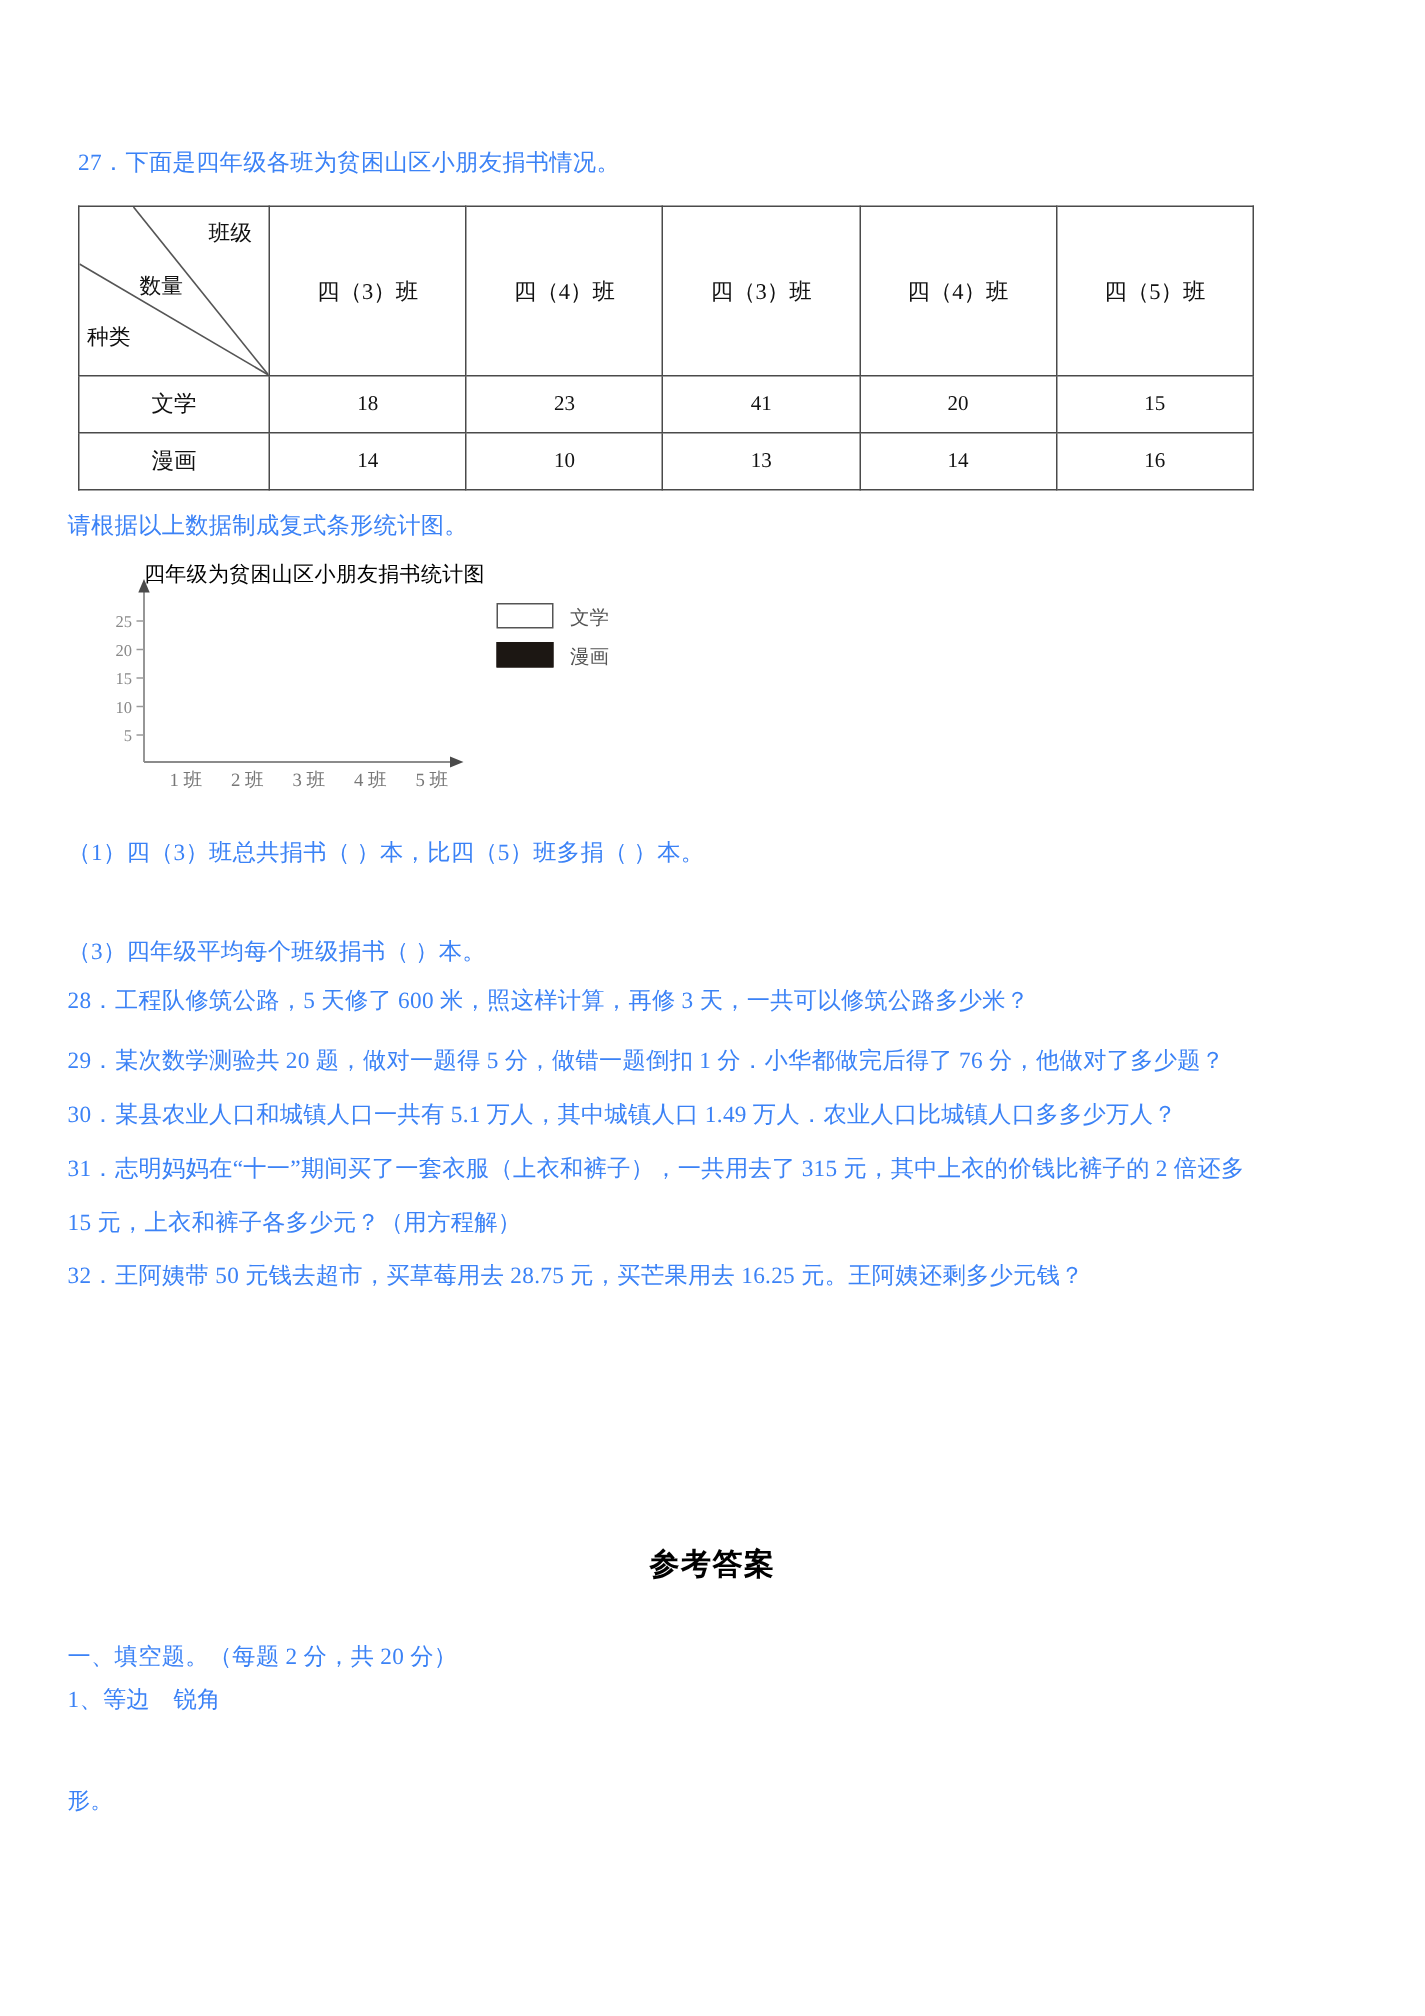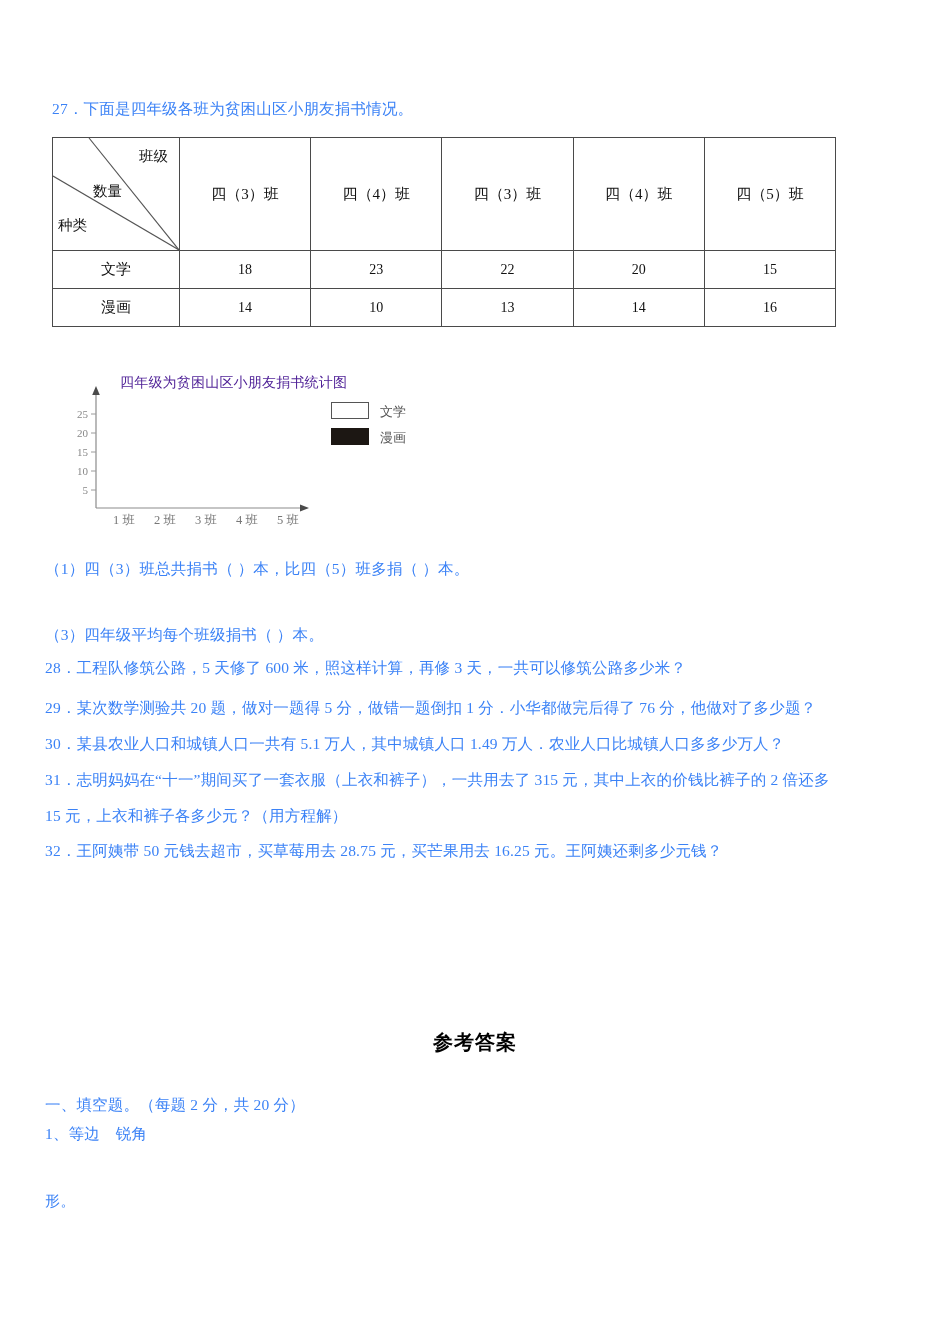--- a/index.html
+++ b/index.html
@@ -89,24 +89,23 @@
     left: 60px;
     top: 374px;
     width: 420px;
     height: 160px;
   }
   #blank-chart .chart-title {
     position: absolute;
     left: 36px;
     top: 0px;
     font-size: 14px;
-    color: #4c1d95;
+    color: #000000;
     white-space: nowrap;
     letter-spacing: 0.2px;
-    margin-left: 24px;
   }
   #blank-chart svg { position: absolute; left: 0; top: 0; }
   .axis-tick-label {
     font-size: 11px;
     fill: #888;
     font-family: "Liberation Serif", serif;
   }
   .axis-cat-label {
     font-size: 12.5px;
     fill: #777;
@@ -180,35 +179,36 @@
       <td class="cls-cell">四（3）班</td>
       <td class="cls-cell">四（4）班</td>
       <td class="cls-cell">四（3）班</td>
       <td class="cls-cell">四（4）班</td>
       <td class="cls-cell">四（5）班</td>
     </tr>
     <tr>
       <td class="row-lbl">文学</td>
       <td class="num row-lbl">18</td>
       <td class="num row-lbl">23</td>
-      <td class="num row-lbl">22</td>
+      <td class="num row-lbl">41</td>
       <td class="num row-lbl">20</td>
       <td class="num row-lbl">15</td>
     </tr>
     <tr>
       <td class="row-lbl">漫画</td>
       <td class="num row-lbl">14</td>
       <td class="num row-lbl">10</td>
       <td class="num row-lbl">13</td>
       <td class="num row-lbl">14</td>
       <td class="num row-lbl">16</td>
     </tr>
   </tbody>
     </table>
 
+  <div class="qline" id="chart-instruction">请根据以上数据制成复式条形统计图。</div>
 
   <div id="blank-chart">
     <div class="chart-title">四年级为贫困山区小朋友捐书统计图</div>
 
     <svg width="420" height="160" viewBox="0 0 420 160">
 
       <line x1="36" y1="18" x2="36" y2="134" stroke="#8b8b8b" stroke-width="1.2"></line>
       <polygon points="36,12 32.2,21 39.8,21" fill="#4a4a4a"></polygon>
 
       <line x1="36" y1="134" x2="242" y2="134" stroke="#8b8b8b" stroke-width="1.2"></line>

